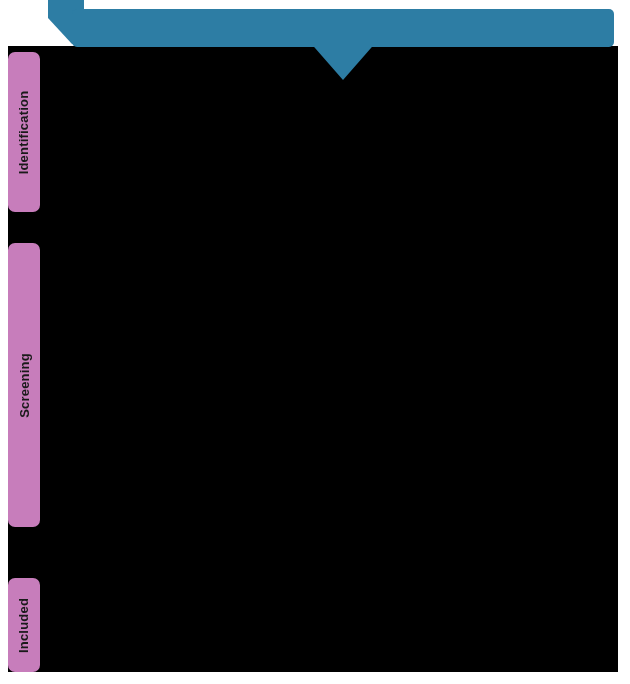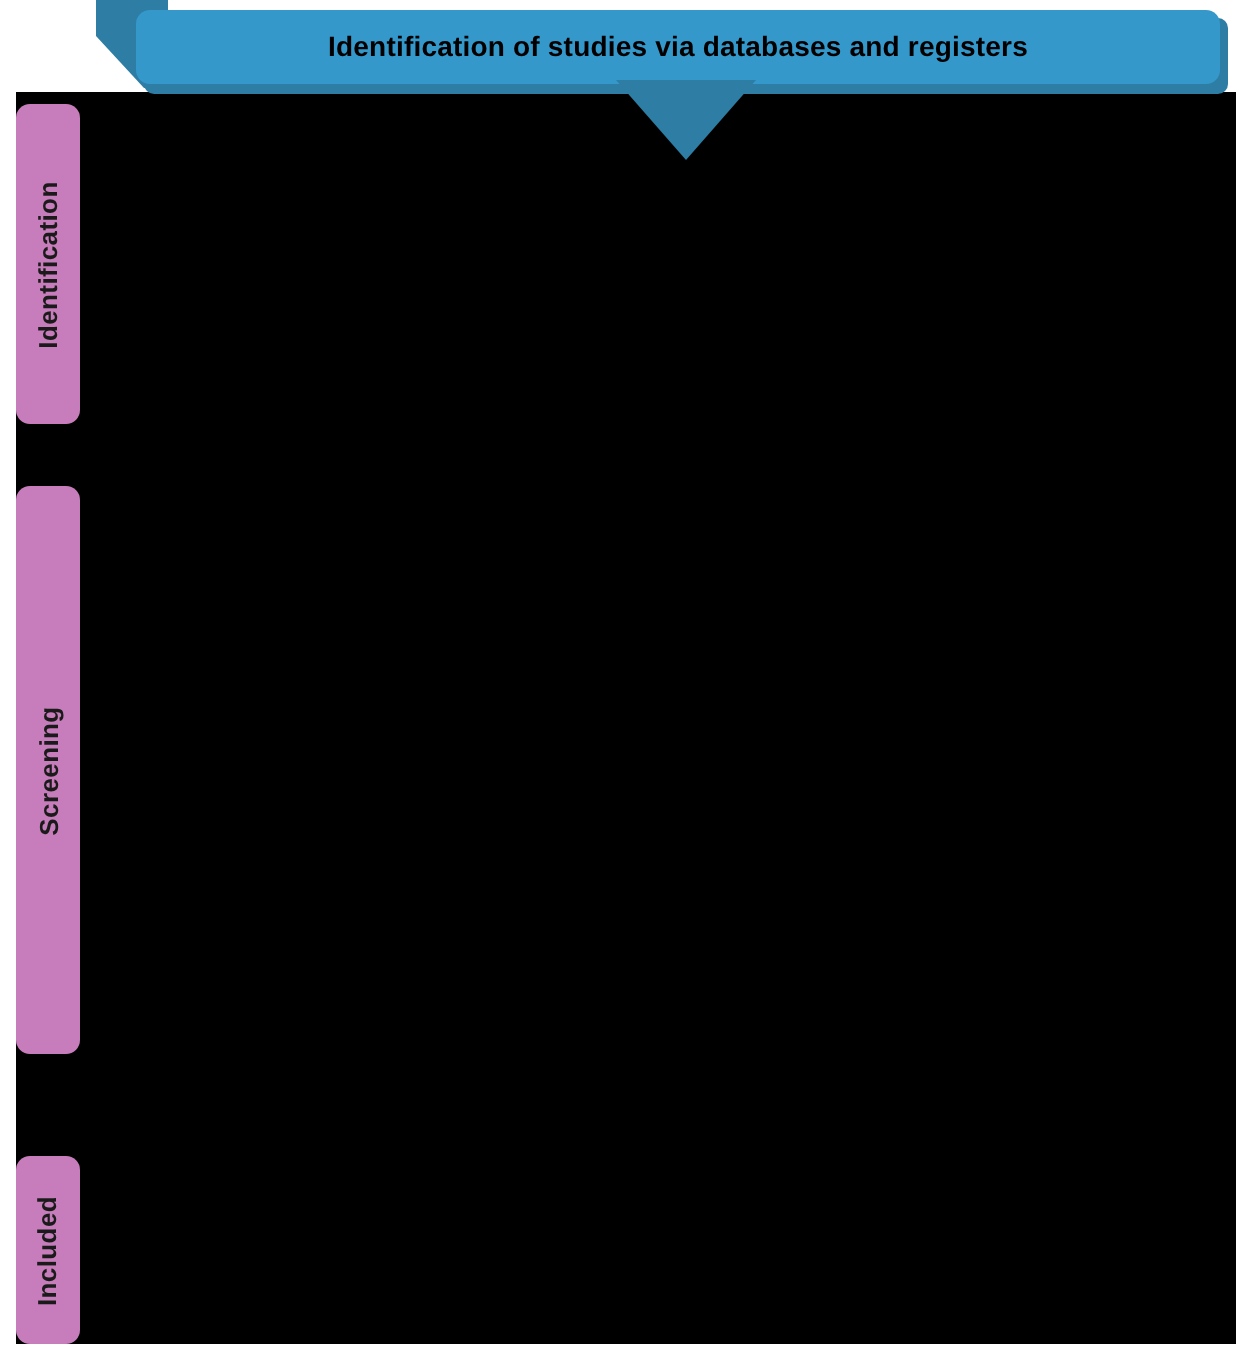--- a/index.html
+++ b/index.html
@@ -131,23 +131,20 @@
   <div class="content-plate"></div>
 
   <div class="ribbon-tail">
     <svg width="40" height="48" viewBox="0 0 40 48" xmlns="http://www.w3.org/2000/svg">
       <path d="M4 0 L40 0 L40 44 L28 44 L4 18 Z" fill="#2d7da4"></path>
     </svg>
   </div>
 
   <div class="banner-shadow"></div>
 
-  <div class="banner">
-    <span class="banner-title">Identification of studies via databases and registers</span>
-  </div>
 
   <div class="banner-chevron">
     <svg width="70" height="40" viewBox="0 0 70 40" xmlns="http://www.w3.org/2000/svg">
       <polygon points="0,0 70,0 35,40" fill="#2d7da4"></polygon>
     </svg>
   </div>
 
   <div class="stage-tab stage-identification">
     <span class="stage-tab-label">Identification</span>
   </div>

